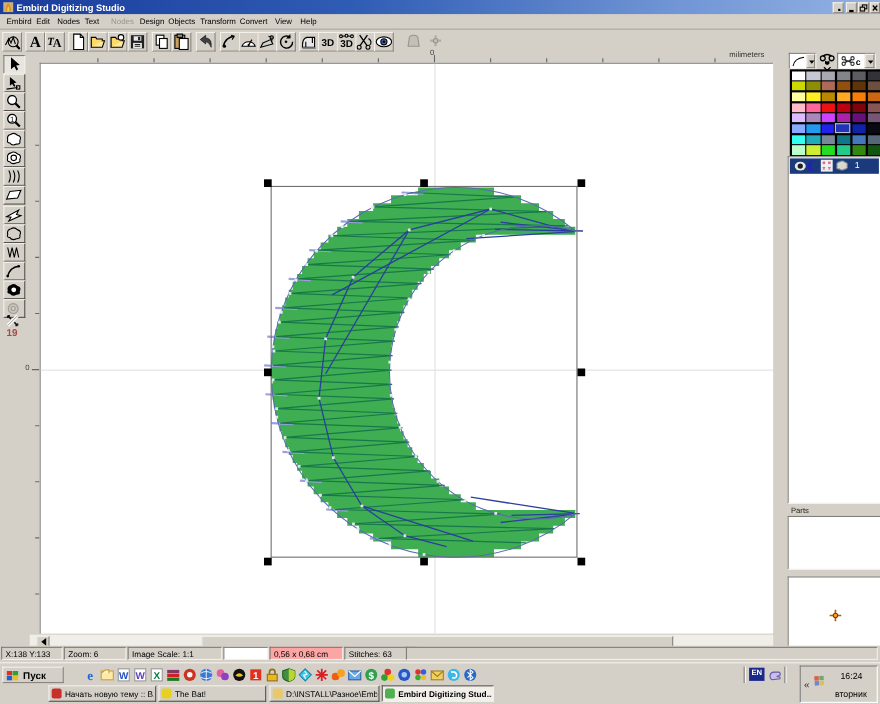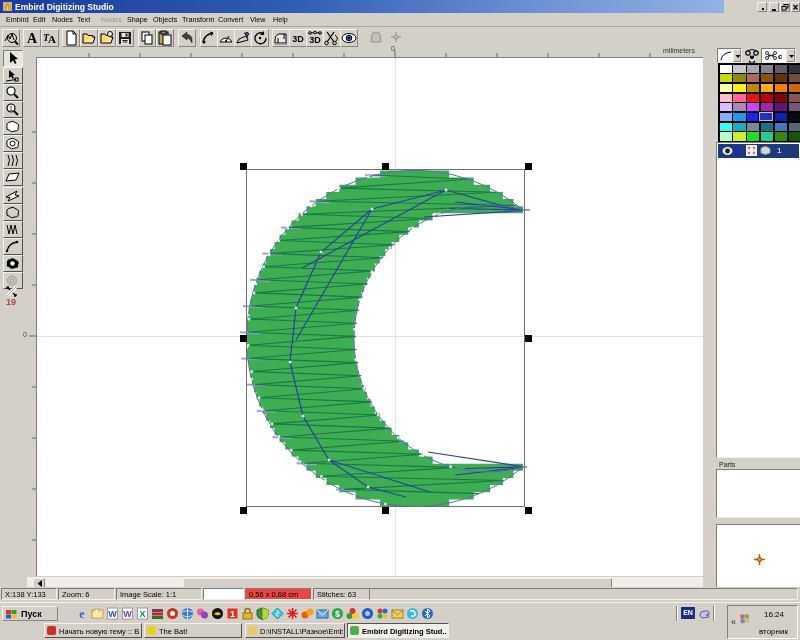--- a/index.html
+++ b/index.html
@@ -4,21 +4,21 @@
 html,body{width:800px;height:640px;overflow:hidden;font-family:"Liberation Sans",sans-serif;background:#d4d0c8}
 .abs{position:absolute}
 .sunk{border-top:1px solid #807c76;border-left:1px solid #807c76;border-right:1px solid #f2efe9;border-bottom:1px solid #f2efe9}
 .btn{background:#d4d0c8;border-top:1px solid #f4f1eb;border-left:1px solid #f4f1eb;border-right:1px solid #8a867e;border-bottom:1px solid #8a867e}
 .tb{position:absolute;width:18px;height:18px}
 .lb{position:absolute;left:3px;width:20px;height:17px}
 svg{display:block}
 </style></head>
 <body>
 
-<div class="abs" style="left:0;top:0;width:724px;height:13px;background:linear-gradient(90deg,#1a3c9c 0%,#2f5cb4 40%,#6e93d4 75%,#93b2e4 100%)">
+<div class="abs" style="left:0;top:0;width:800px;height:13px;background:linear-gradient(90deg,#1a3c9c 0%,#2f5cb4 40%,#6e93d4 75%,#93b2e4 100%)">
   <svg class="abs" style="left:2px;top:1px" width="11" height="11">
       <rect x="1" y="1" width="9" height="9" fill="#c8b080"></rect>
       <path d="M3,9 Q3,4 5.5,2 Q8,4 8,9 Z" fill="#e09020"></path>
       <path d="M4.5,9 Q4.5,6 5.5,4.5 Q6.5,6 6.5,9 Z" fill="#f8d040"></path>
     </svg>
   <span class="abs" style="left:15px;top:2px;font-size:8.5px;font-weight:bold;color:#fff;letter-spacing:0px">Embird Digitizing Studio</span>
   <div class="abs btn" style="left:757px;top:2px;width:10px;height:10px">
       <div class="abs" style="left:4px;top:5px;width:2px;height:2px;background:#000"></div>
     </div>
   <div class="abs btn" style="left:769px;top:2px;width:10px;height:10px">
@@ -36,21 +36,21 @@
       </svg>
     </div>
 </div>
 
 <div class="abs" style="left:0;top:13px;width:800px;height:14px;background:#d4d0c8;border-bottom:1px solid #aca899">
   <span class="abs" style="top:2px;left:6px;font-size:7.2px">Embird</span>
   <span class="abs" style="top:2px;left:33px;font-size:7.2px">Edit</span>
   <span class="abs" style="top:2px;left:52px;font-size:7.2px">Nodes</span>
   <span class="abs" style="top:2px;left:77px;font-size:7.2px">Text</span>
   <span class="abs" style="top:2px;left:101px;font-size:7.2px;color:#9a968c">Nodes</span>
-  <span class="abs" style="top:2px;left:127px;font-size:7.2px">Shape</span>
+  <span class="abs" style="top:2px;left:127px;font-size:7.2px">Design</span>
   <span class="abs" style="top:2px;left:153px;font-size:7.2px">Objects</span>
   <span class="abs" style="top:2px;left:182px;font-size:7.2px">Transform</span>
   <span class="abs" style="top:2px;left:218px;font-size:7.2px">Convert</span>
   <span class="abs" style="top:2px;left:250px;font-size:7.2px">View</span>
   <span class="abs" style="top:2px;left:273px;font-size:7.2px">Help</span>
 </div>
 
 <div class="abs" style="left:0;top:28px;width:800px;height:19px;background:#d4d0c8">
 <div class="tb btn" style="left:2px;top:1px">
       <svg width="16" height="16" style="margin:0 auto">
@@ -572,21 +572,21 @@
     </div>
     <div class="abs sunk" style="left:58px;top:1px;width:57px;height:12px;background:#d4d0c8">
       <span style="position:absolute;left:3px;top:1px;font-size:7.5px;white-space:nowrap">Zoom: 6</span>
     </div>
     <div class="abs sunk" style="left:116px;top:1px;width:86px;height:12px;background:#d4d0c8">
       <span style="position:absolute;left:3px;top:1px;font-size:7.5px;white-space:nowrap">Image Scale: 1:1</span>
     </div>
     <div class="abs sunk" style="left:203px;top:1px;width:41px;height:12px;background:#fff">
       <span style="position:absolute;left:3px;top:1px;font-size:7.5px;white-space:nowrap"></span>
     </div>
-    <div class="abs sunk" style="left:245px;top:1px;width:67px;height:12px;background:#ef4444">
+    <div class="abs sunk" style="left:245px;top:1px;width:67px;height:12px;background:#fca5a5">
       <span style="position:absolute;left:3px;top:1px;font-size:7.5px;white-space:nowrap">0,56 x 0,68 cm</span>
     </div>
     <div class="abs sunk" style="left:313px;top:1px;width:66px;height:12px;background:#d4d0c8">
       <span style="position:absolute;left:3px;top:1px;font-size:7.5px;white-space:nowrap">Stitches: 63</span>
     </div>
     <div class="abs sunk" style="left:369px;top:1px;width:429px;height:12px;background:#d4d0c8">
       <span style="position:absolute;left:3px;top:1px;font-size:7.5px;white-space:nowrap"></span>
     </div>
 </div>
 

